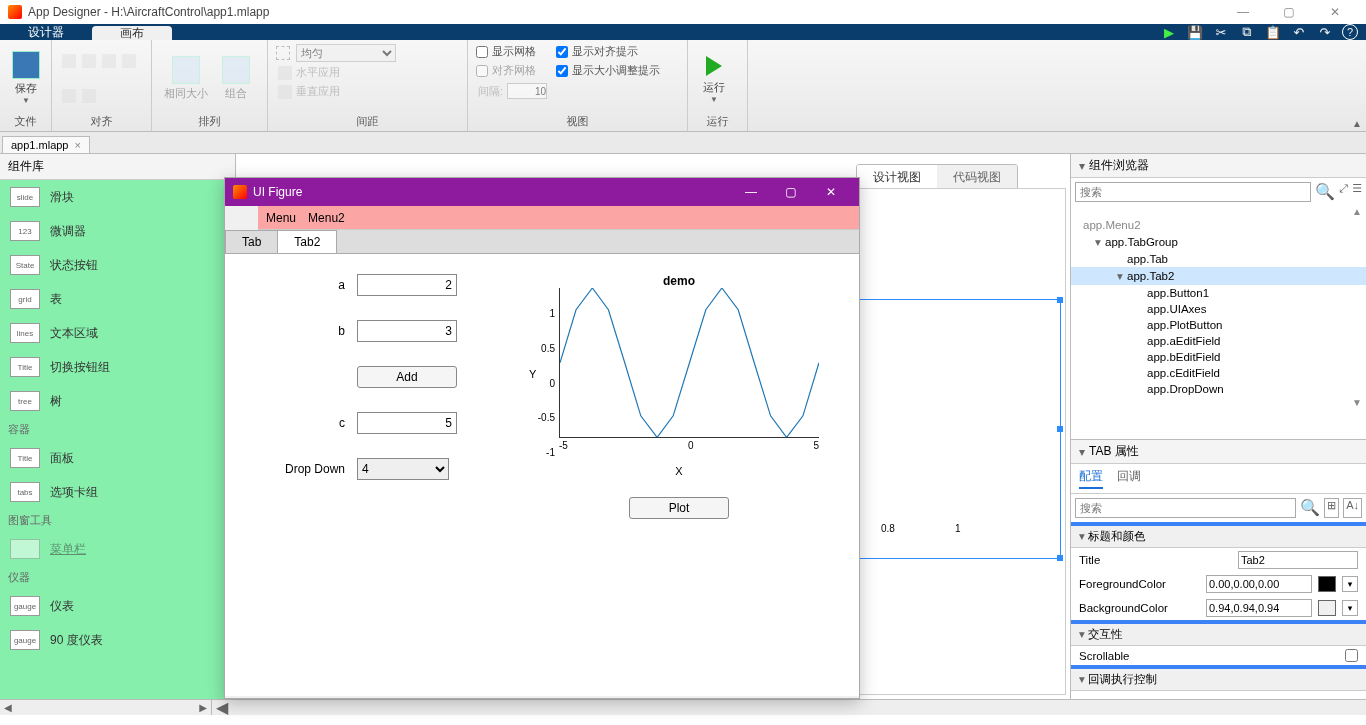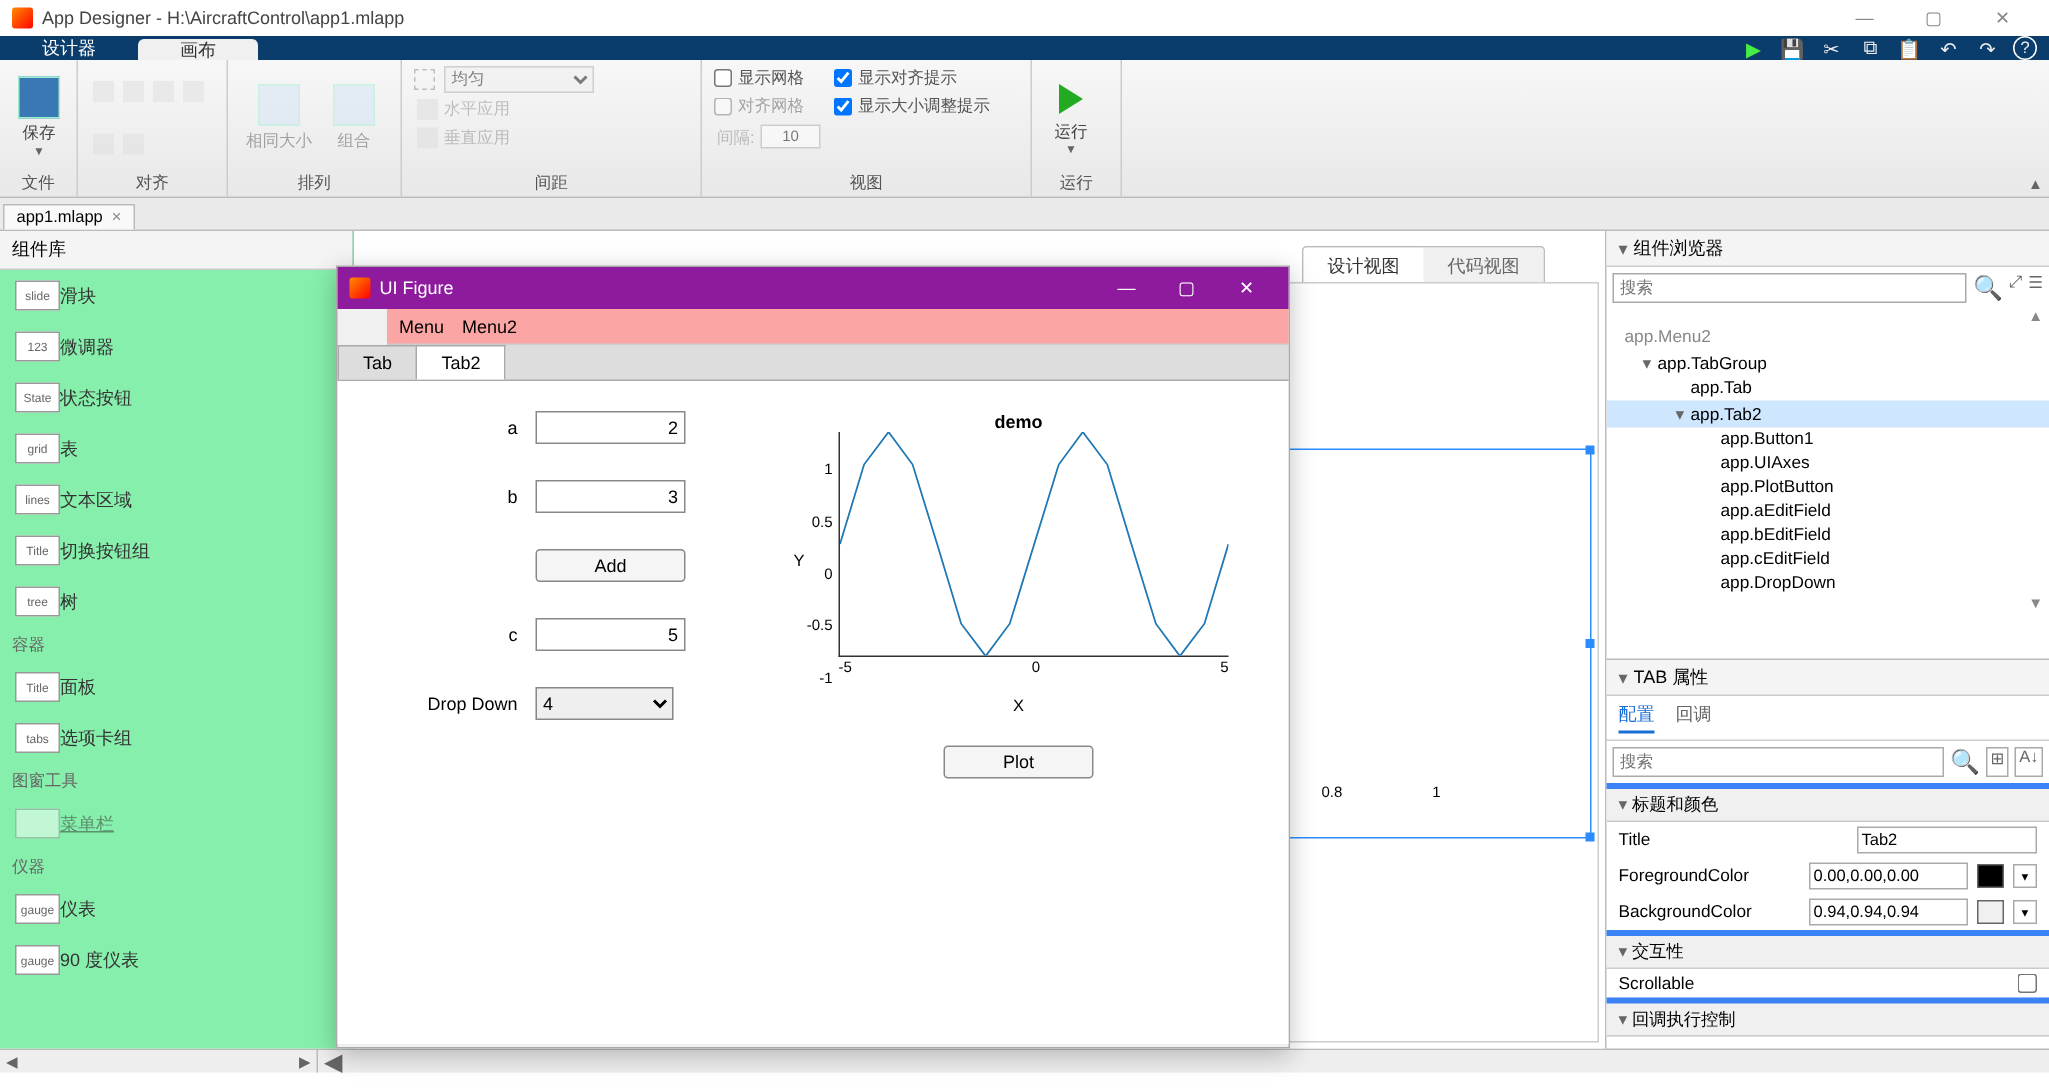--- a/index.html
+++ b/index.html
@@ -37,25 +37,25 @@
 .filetabs { height: 22px; background: #eaeaea; border-bottom: 1px solid #bbb; display: flex; align-items: end; padding-left: 2px; }
 .filetab { background: #f9f9f9; border: 1px solid #bbb; border-bottom: none; padding: 2px 8px; font-size: 11px; display: flex; align-items: center; gap: 6px; }
 .filetab .close { color: #888; }
 
 
 .main { display: flex; height: calc(725px - 24px - 26px - 92px - 22px - 16px); }
 .left-panel { width: 236px; background: #86efac; border-right: 1px solid #bbb; overflow: hidden; }
 .left-panel .hdr { font-size: 12px; padding: 4px 8px; background: #f4f4f4; border-bottom: 1px solid #ccc; }
 .comp-list { }
 .comp-cat { font-size: 11px; color: #666; padding: 4px 8px; }
-.comp-item { display: flex; align-items: center; padding: 7px 10px; font-size: 12px; color: #333; }
+.comp-item { display: flex; align-items: center; gap: 10px; padding: 7px 10px; font-size: 12px; color: #333; }
 .comp-item .ci { width: 30px; height: 20px; border: 1px solid #999; background: #fff; font-size: 8px; display: flex; align-items: center; justify-content: center; color: #666; }
 
 .canvas-area { flex: 1; background: #fff; position: relative; overflow: hidden; }
-.view-tabs { position: absolute; right: 40px; top: 10px; display: flex; border: 1px solid #bbb; border-radius: 3px; overflow: hidden; font-size: 12px; }
+.view-tabs { position: absolute; right: 52px; top: 10px; display: flex; border: 1px solid #bbb; border-radius: 3px; overflow: hidden; font-size: 12px; }
 .view-tabs .vt { padding: 4px 16px; background: #f0f0f0; color: #666; }
 .view-tabs .vt.active { background: #fff; color: #333; }
 .design-surface { position: absolute; left: 4px; top: 34px; right: 4px; bottom: 4px; background: #fff; border: 1px solid #ccc; }
 .sel-box { position: absolute; left: 80px; top: 110px; width: 740px; height: 260px; border: 1px solid #2b8cff; }
 .sel-box .h { position: absolute; width: 6px; height: 6px; background: #2b8cff; }
 .sel-box .h.tl { left: -3px; top: -3px; } .sel-box .h.tr { right: -3px; top: -3px; }
 .sel-box .h.bl { left: -3px; bottom: -3px; } .sel-box .h.br { right: -3px; bottom: -3px; }
 .sel-box .h.mr { right: -3px; top: 50%; transform: translateY(-50%); }
 
 
@@ -226,21 +226,21 @@
             <input type="checkbox" style="">
             <span>对齐网格</span>
           </label>
         <label class="chk">
             <input type="checkbox" checked="" style="">
             <span>显示大小调整提示</span>
           </label>
       </div>
       <div class="rbtn-small" style="opacity:.5">
         <span>间隔:</span>
-        <input type="text" style="width: 40px; height: 16px; font-size: 10px; border: 1px solid rgb(170, 170, 170); text-align: center;" value="10">
+        <input type="text" style="width: 40px; height: 16px; font-size: 10px; border: 1px solid rgb(170, 170, 170); text-align: right;" value="10">
       </div>
     </div>
     <div class="glabel">视图</div>
   </div>
   <div class="ribbon-group" style="width:60px">
     <div class="gcontent">
       <div class="rbtn-large">
         <div class="run-ico"></div>
         <span>运行</span>
         <span style="font-size:8px;color:#666">▼</span>

